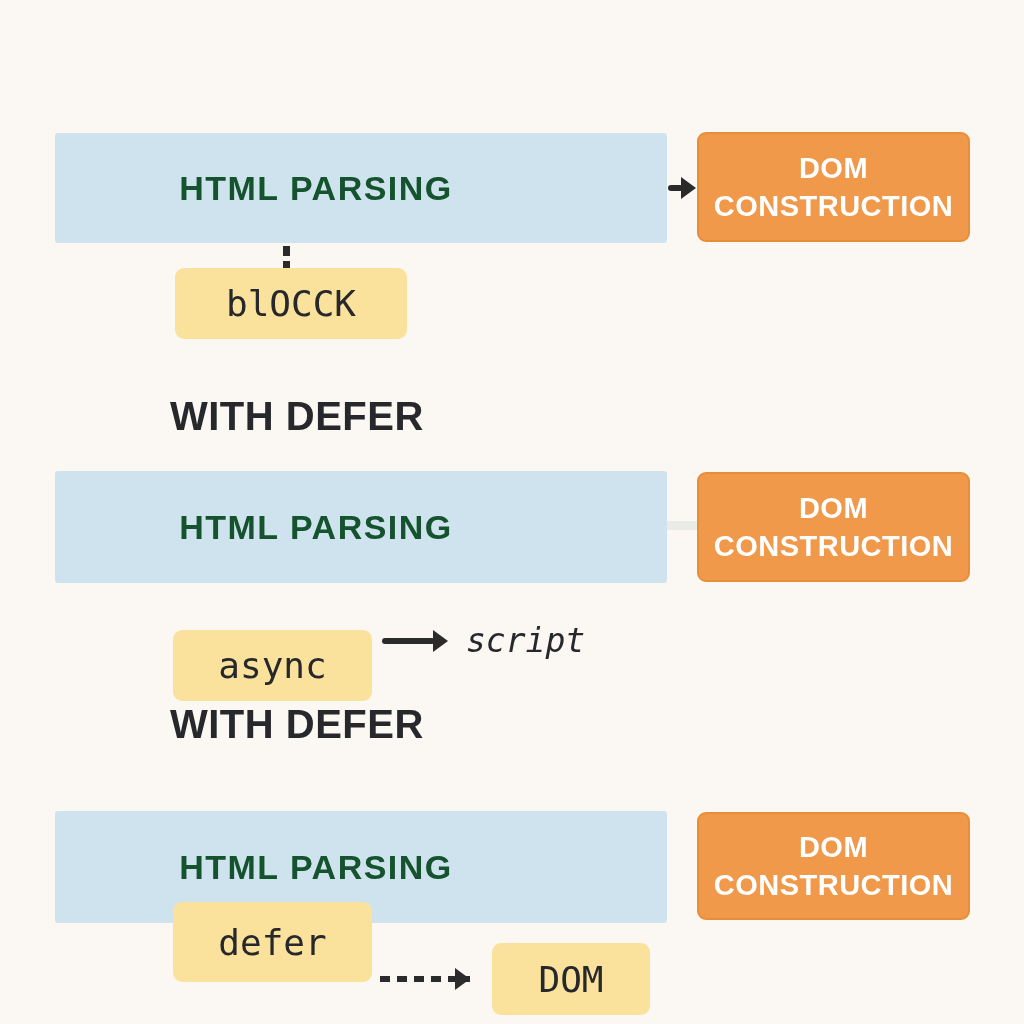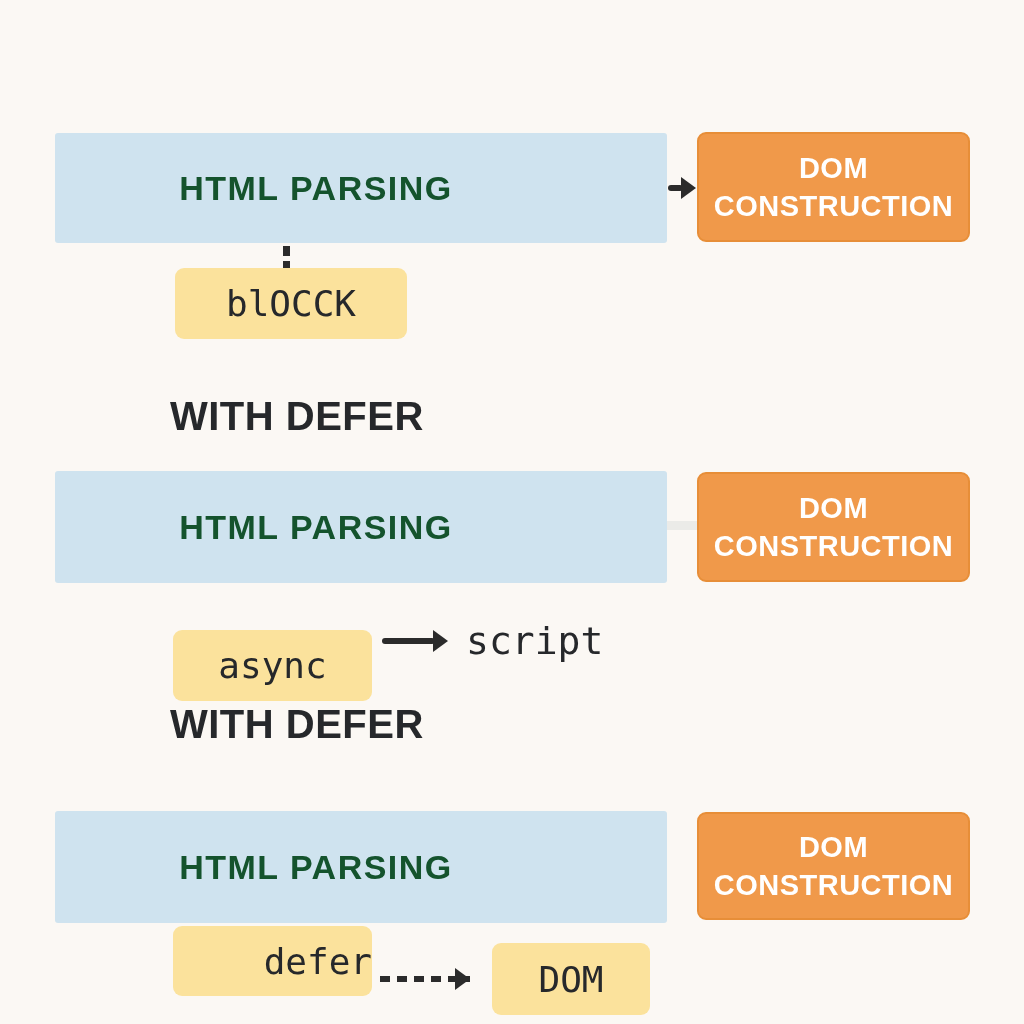--- a/index.html
+++ b/index.html
@@ -33,21 +33,21 @@
     letter-spacing:0.5px; line-height:38px; text-align:center;
   }
   .tag {
     position:absolute; background:var(--yellow_tag, #fbe29c); border-radius:9px;
     display:flex; align-items:center; justify-content:center;
     font-family:"DejaVu Sans Mono", monospace; font-size:36px;
     color:var(--ink, #26282b); white-space:nowrap;
   }
   .mono-text {
     position:absolute; font-family:"DejaVu Sans Mono", monospace;
-    font-size:38px; color:var(--ink, #26282b); line-height:46px; white-space:nowrap;
+    font-size:33px; color:var(--ink, #26282b); line-height:46px; white-space:nowrap;font-style:italic;
   }
   .arrow { position:absolute; height:22px; }
   .arrow .line { position:absolute; top:8px; height:6px; background:#2b2b2b; border-radius:3px; }
   .arrow .dline {
     position:absolute; top:8px; height:6px;
     background:repeating-linear-gradient(90deg, #2b2b2b 0 10px, transparent 10px 17px);
   }
   .arrow .head {
     position:absolute; top:0; width:0; height:0;
     border-left:15px solid #2b2b2b;
@@ -120,21 +120,21 @@
 
   <div class="blue-box b3">
     <span>HTML PARSING</span>
   </div>
 
   <div class="orange-box o3">
     <div>DOM</div>
     <div>CONSTRUCTION</div>
   </div>
 
-  <div class="tag" style="left:173px; top:926px; width:199px; height:70px;justify-content:flex-end;">
+  <div class="tag" style="left:173px; top:902px; width:199px; height:80px;">
     <span>defer</span>
   </div>
 
   <div class="arrow" style="left:380px; top:968px; width:110px;">
     <div class="dline" style="left:0; width:90px;"></div>
     <div class="head" style="left:75px;"></div>
   </div>
 
   <div class="tag" style="left:492px; top:943px; width:158px; height:72px;">
     <span>DOM</span>

